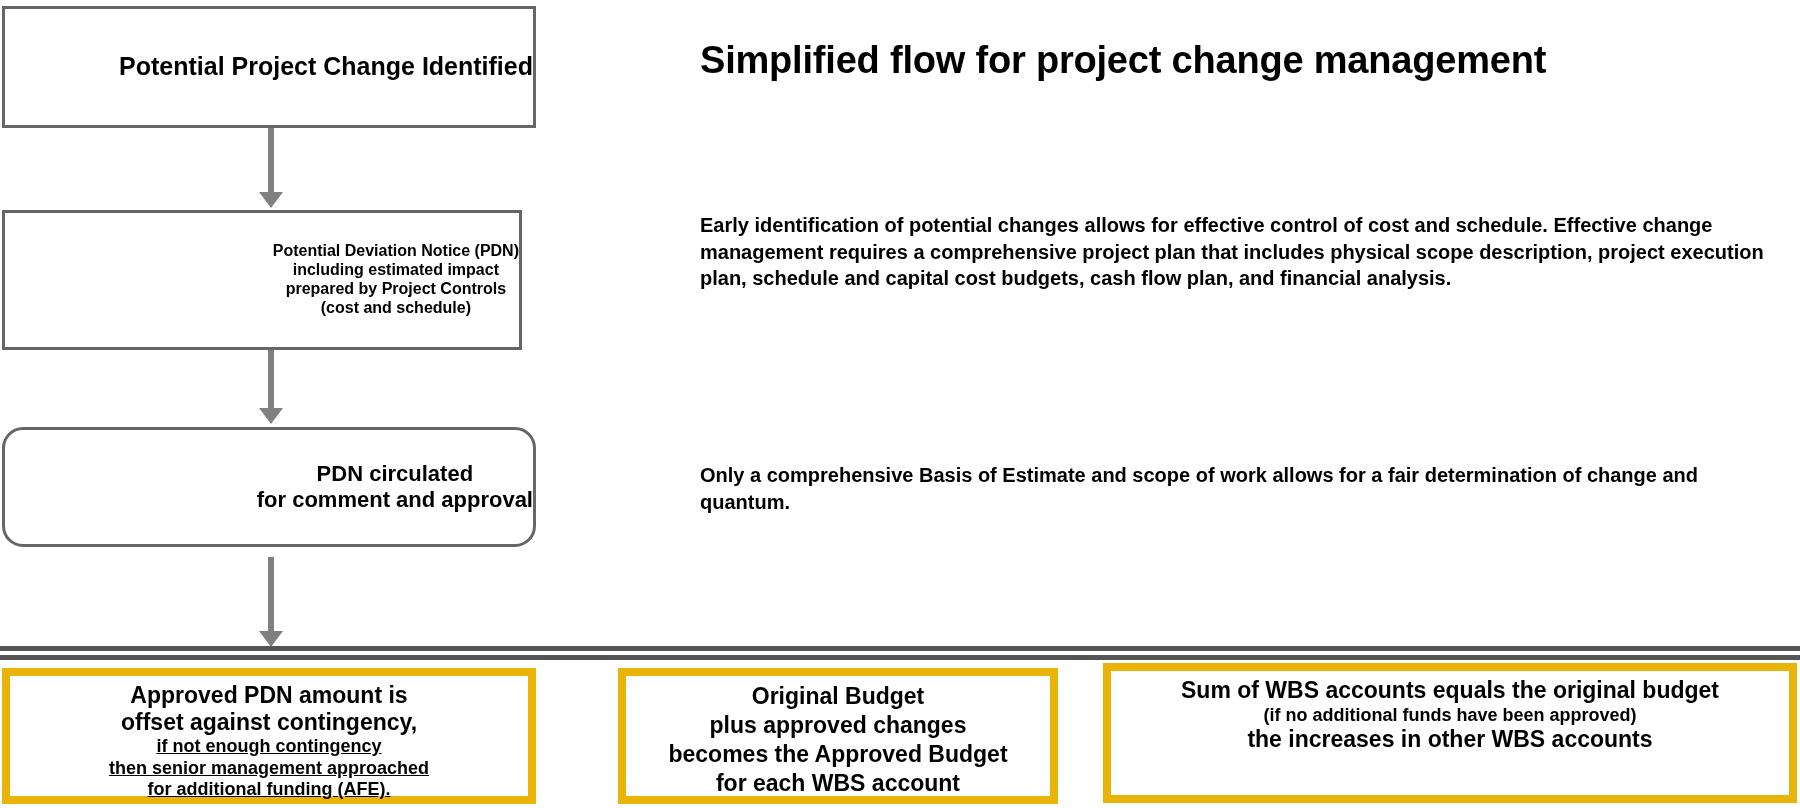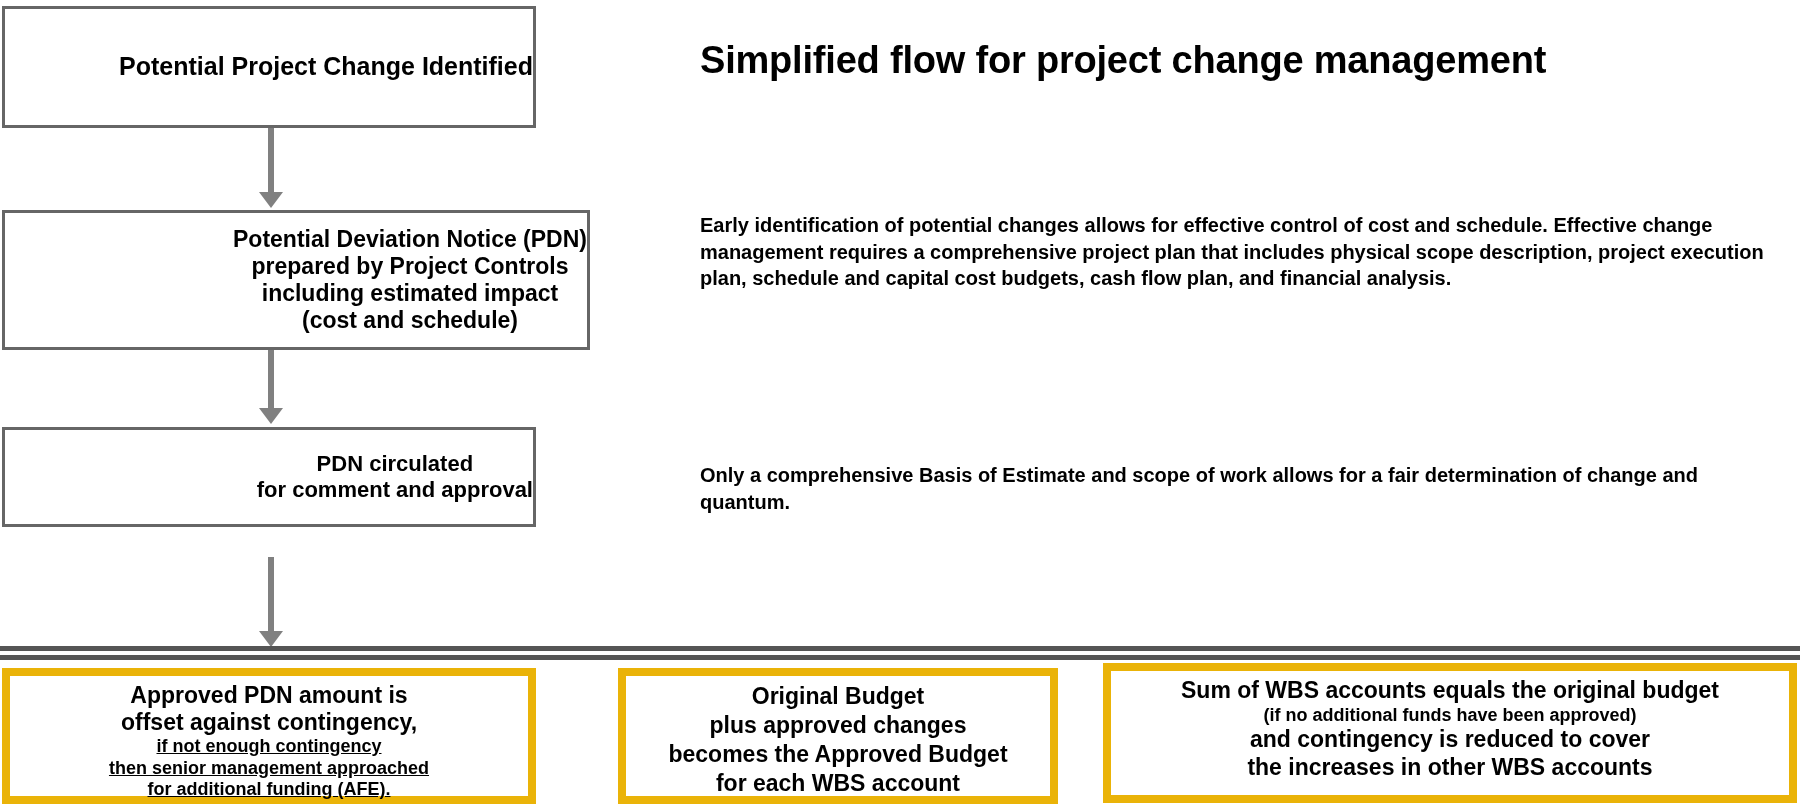--- a/index.html
+++ b/index.html
@@ -40,31 +40,32 @@
     left: 2px;
     top: 6px;
     width: 534px;
     height: 122px;
     font-size: 25px;
   }
 
   #box-pdn-prepared {
     left: 2px;
     top: 210px;
-    width: 588px;
+    width: 520px;
     height: 140px;
-    font-size: 23px;
+    font-size: 16px;
   }
 
   #box-pdn-circulated {
     left: 2px;
     top: 427px;
     width: 534px;
-    height: 100px;
+    height: 120px;
     font-size: 22px;
+    border-radius: 21px;
   }
 
   
   .arrow {
     position: absolute;
     width: 0;
   }
   .arrow .shaft {
     position: absolute;
     left: 0;
@@ -186,22 +187,22 @@
   </div>
 
   <div class="arrow" id="arrow-1">
     <div class="shaft"></div>
     <div class="head"></div>
   </div>
 
   <div class="flow-box" id="box-pdn-prepared">
     <div>
       <span class="nowrap-block">Potential Deviation Notice (PDN)</span>
+      <span class="nowrap-block">including estimated impact</span>
       <span class="nowrap-block">prepared by Project Controls</span>
-      <span class="nowrap-block">including estimated impact</span>
       <span class="nowrap-block">(cost and schedule)</span>
     </div>
   </div>
 
   <div class="arrow" id="arrow-2">
     <div class="shaft"></div>
     <div class="head"></div>
   </div>
 
   <div class="flow-box" id="box-pdn-circulated">
@@ -235,17 +236,16 @@
   <div class="bottom-box" id="box-original-budget">
     <span class="nowrap-block">Original Budget</span>
     <span class="nowrap-block">plus approved changes</span>
     <span class="nowrap-block">becomes the Approved Budget</span>
     <span class="nowrap-block">for each WBS account</span>
   </div>
 
   <div class="bottom-box" id="box-wbs-sum">
     <span class="nowrap-block line-lg">Sum of WBS accounts equals the original budget</span>
     <span class="nowrap-block line-sm">(if no additional funds have been approved)</span>
-    <span class="nowrap-block line-lg">and contingency is reduced to cover</span>
     <span class="nowrap-block line-lg">the increases in other WBS accounts</span>
   </div>
 
 </div>
 
 </body></html>

